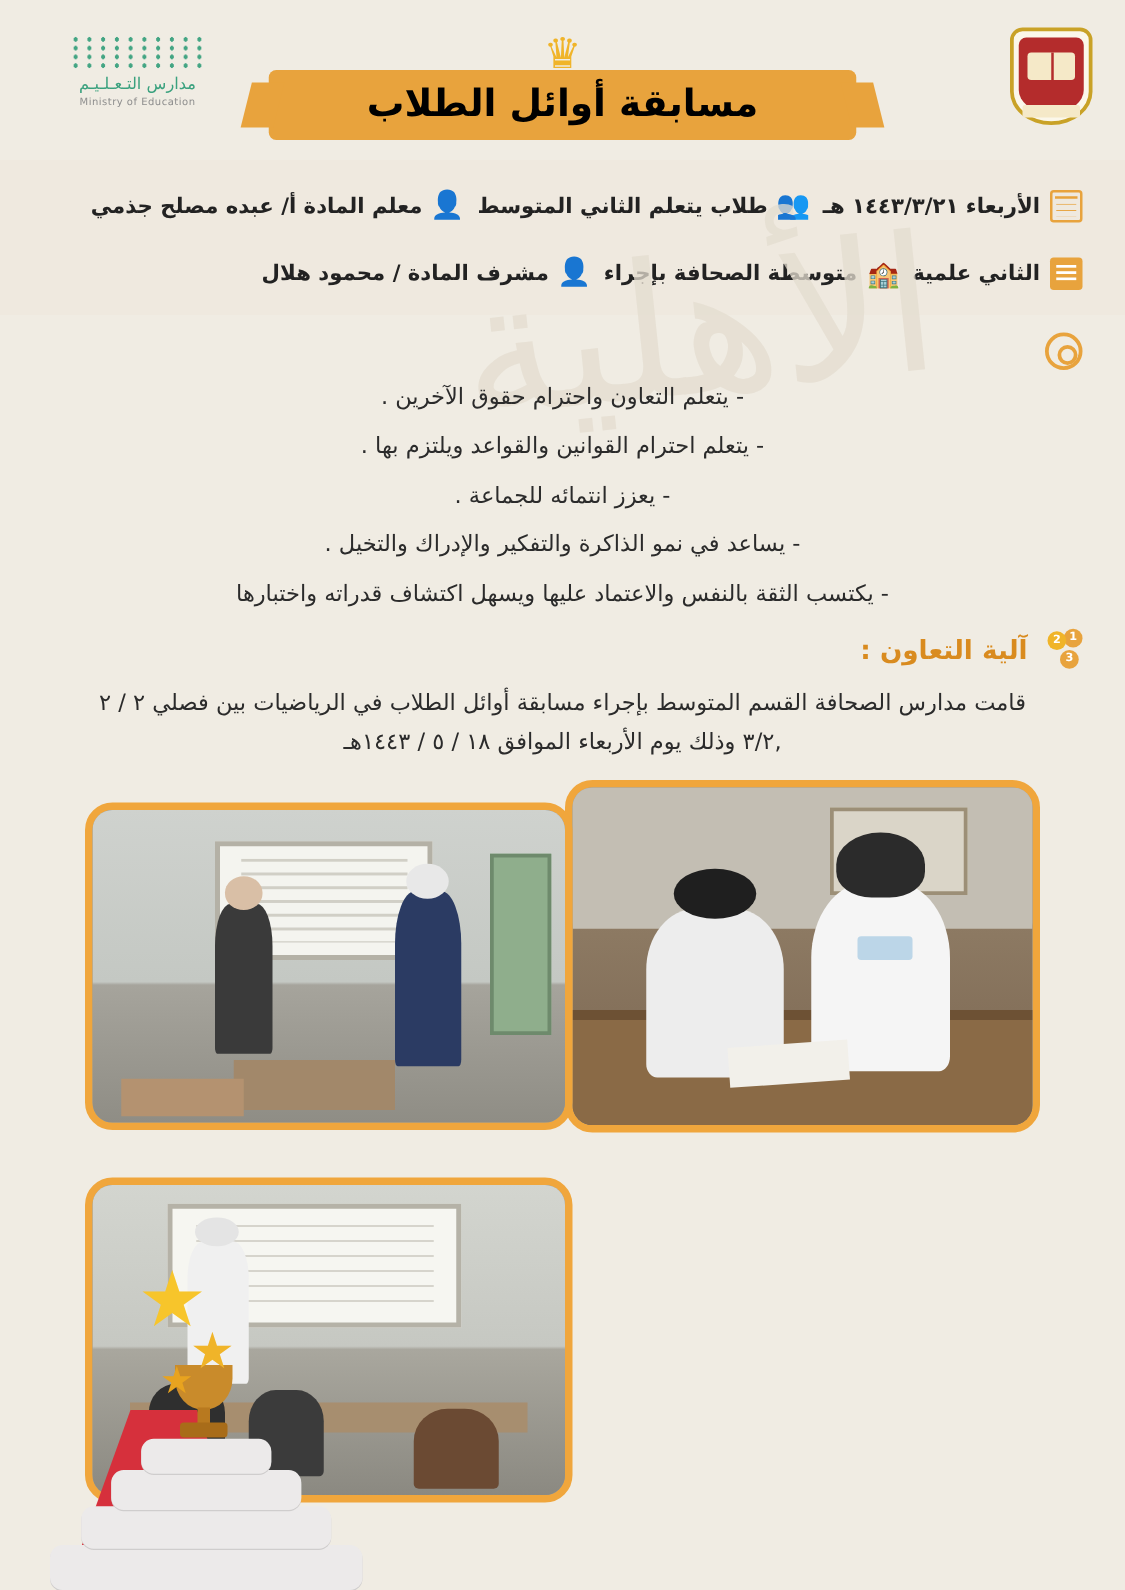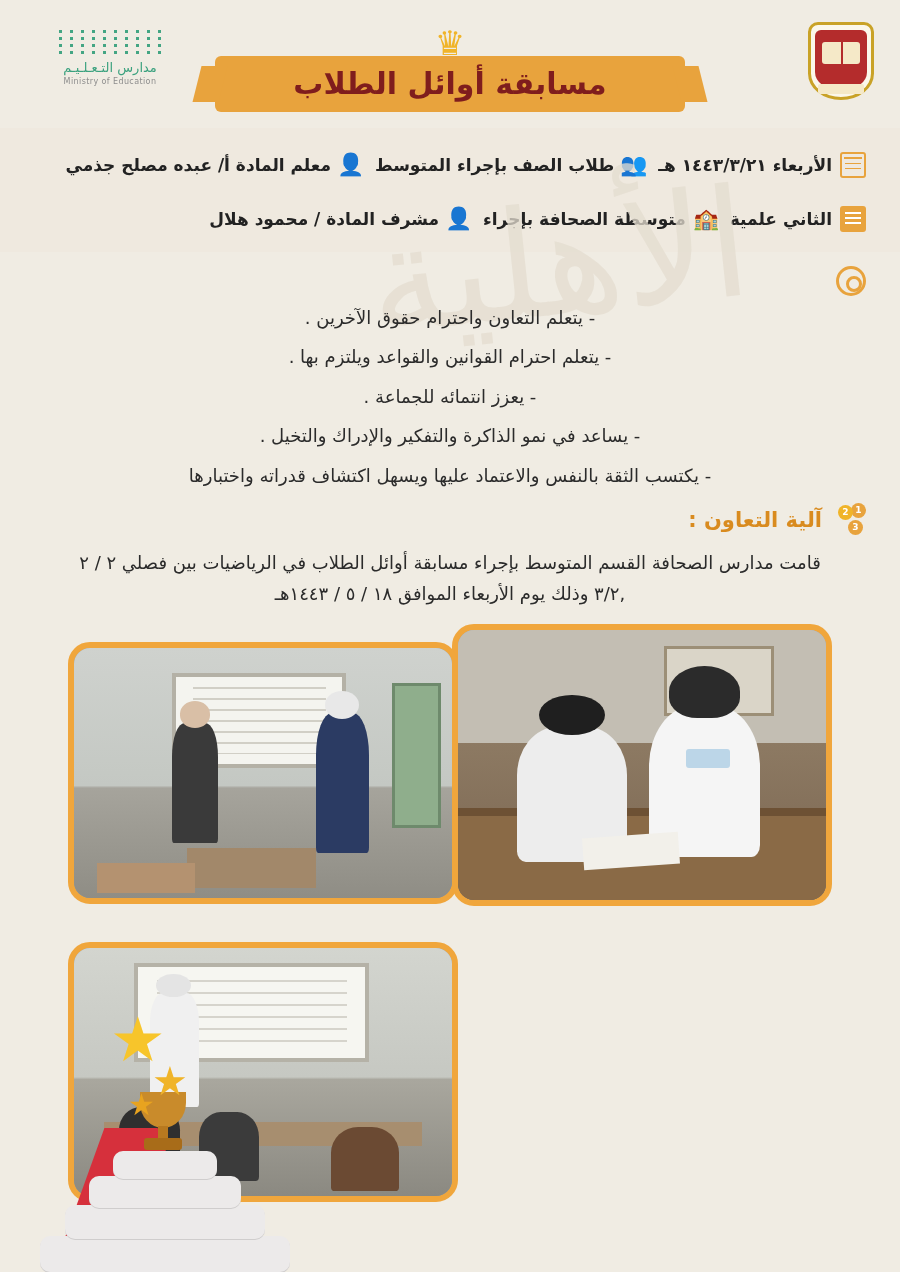--- a/index.html
+++ b/index.html
@@ -61,21 +61,21 @@
   }
   .title-band .bar:before, .title-band .bar:after {
     content:""; position:absolute; top:10px; width:26px; height:36px;
     background:#e8a33d;
   }
   .title-band .bar:before { left:-18px; transform: skewX(-14deg); }
   .title-band .bar:after  { right:-18px; transform: skewX(14deg); }
   .title-text {
     position:absolute; left:0; right:0; top:0; height:56px;
     line-height:56px; text-align:center;
-    color:#7f1d1d; font-size:30px; font-weight:bold;
+    color:#000000; font-size:30px; font-weight:bold;
     letter-spacing:0px;
   }
 
   .moe-logo {
     position:absolute; top:28px; left:40px; width:140px; text-align:center;
   }
   .moe-dots {
     height:28px; width:110px; margin:0 auto 4px auto;
     background:
       radial-gradient(circle, #3aa17e 1.6px, transparent 1.8px) 0 0/11px 7px;
@@ -252,21 +252,21 @@
 
 <div class="info-band">
 
   <div class="info-row">
     <div class="info-cell">
       <span class="ico ico-cal"></span>
       <span class="txt">الأربعاء ١٤٤٣/٣/٢١ هـ</span>
     </div>
     <div class="info-cell">
       <span class="ico ico-people">👥</span>
-      <span class="txt">طلاب الصف بإجراء المتوسط</span>
+      <span class="txt">طلاب يتعلم الثاني المتوسط</span>
     </div>
     <div class="info-cell">
       <span class="ico ico-person">👤</span>
       <span class="txt">معلم المادة أ/ عبده مصلح جذمي</span>
     </div>
   </div>
 
   <div class="info-row">
     <div class="info-cell">
       <span class="ico ico-doc"></span>

